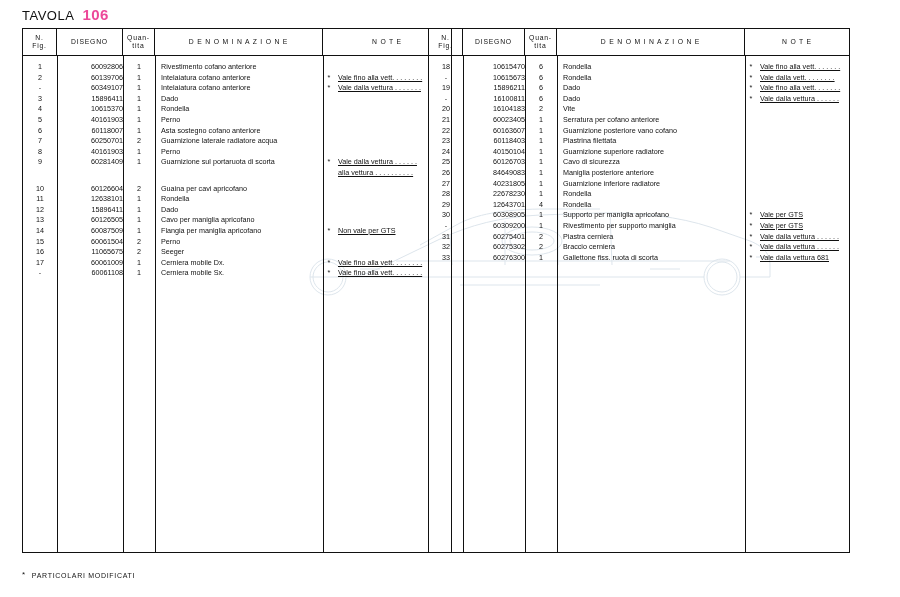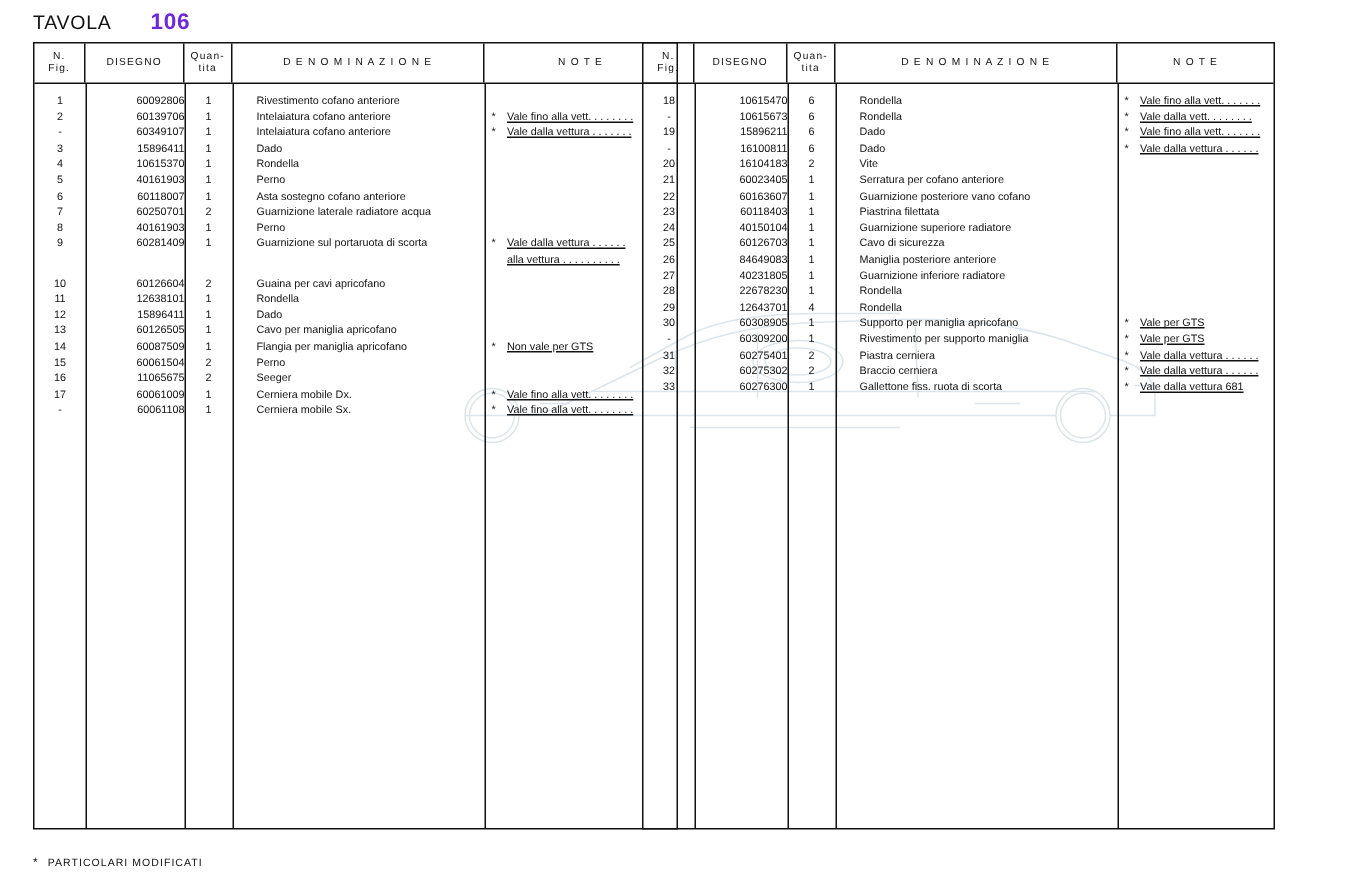--- a/index.html
+++ b/index.html
@@ -23,33 +23,33 @@
     box-sizing: border-box;
   }
 
   
   .title-bar {
     position: absolute;
     left: 22px;
     top: 6px;
     display: flex;
     align-items: baseline;
-    gap: 26px;
+    gap: 8px;
     text-align: center;
   }
   .title-word {
     font-size: 13px;
     letter-spacing: 0.5px;
     color: #111;
   }
   .title-num {
     font-size: 15px;
     font-weight: bold;
     letter-spacing: 0.5px;
-    color: #6d28d9;
+    color: #ec4899;
   }
 
   
   .watermark {
     position: absolute;
     left: 300px;
     top: 165px;
     width: 480px;
     height: 150px;
     opacity: 0.30;
@@ -129,21 +129,21 @@
     height: 10.6px;
     align-items: center;
     font-size: 7.2px;
     line-height: 10.6px;
     white-space: nowrap;
     color: #111;
   }
   .row .f  { text-align: center; box-sizing: border-box; }
   .row .d  { text-align: right; box-sizing: border-box; }
   .row .q  { text-align: center; box-sizing: border-box; }
-  .row .n  { box-sizing: border-box; padding-left: 16px; overflow: hidden; }
+  .row .n  { box-sizing: border-box; padding-left: 6px; overflow: hidden; }
   .row .ast{ box-sizing: border-box; text-align: center; }
   .row .nt { box-sizing: border-box; padding-left: 3px; overflow: hidden; text-decoration: underline; }
 
   
   .left .row .f  { width: 34px; }
   .left .row .d  { width: 66px; }
   .left .row .q  { width: 32px; }
   .left .row .n  { width: 168px; }
   .left .row .ast{ width: 12px; }
   .left .row .nt { width: 116px; }

